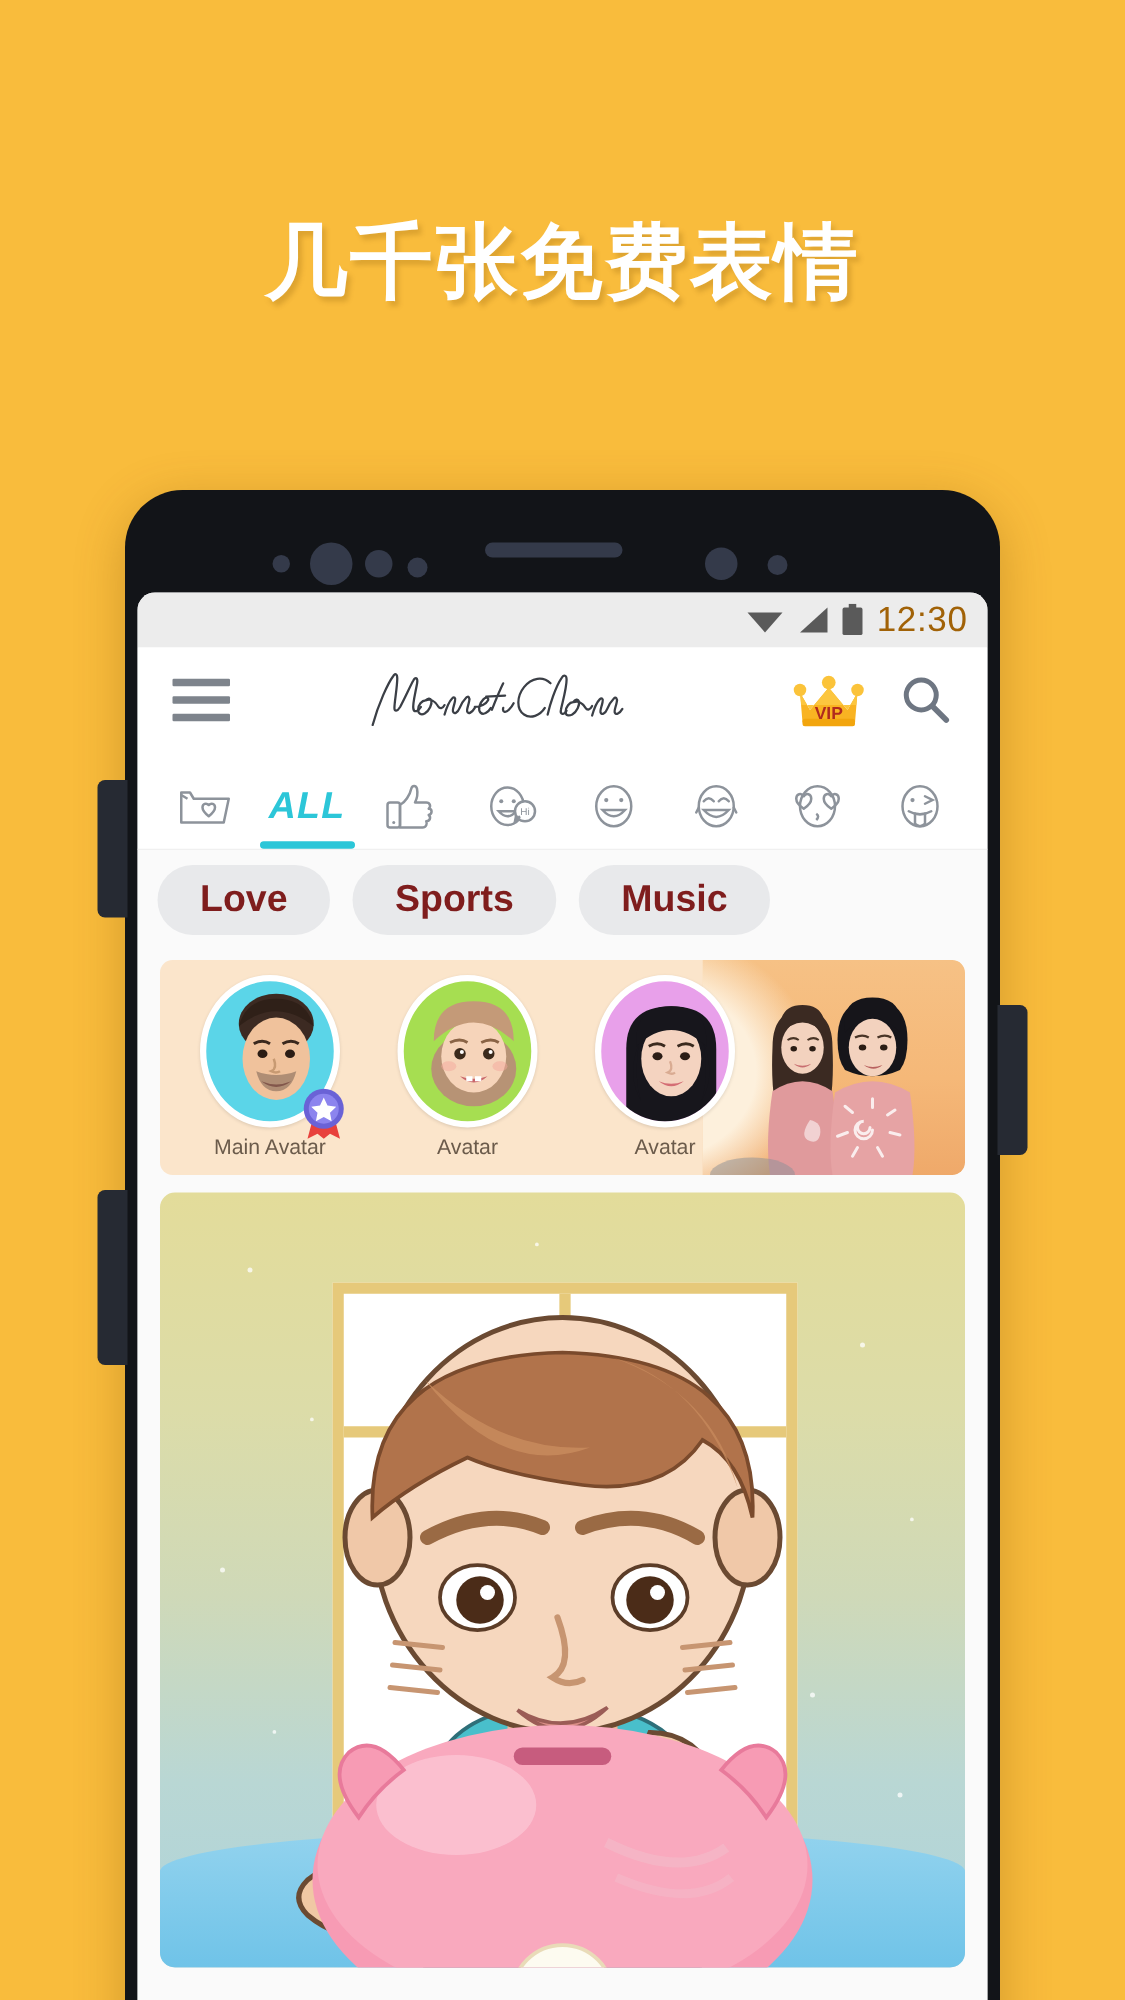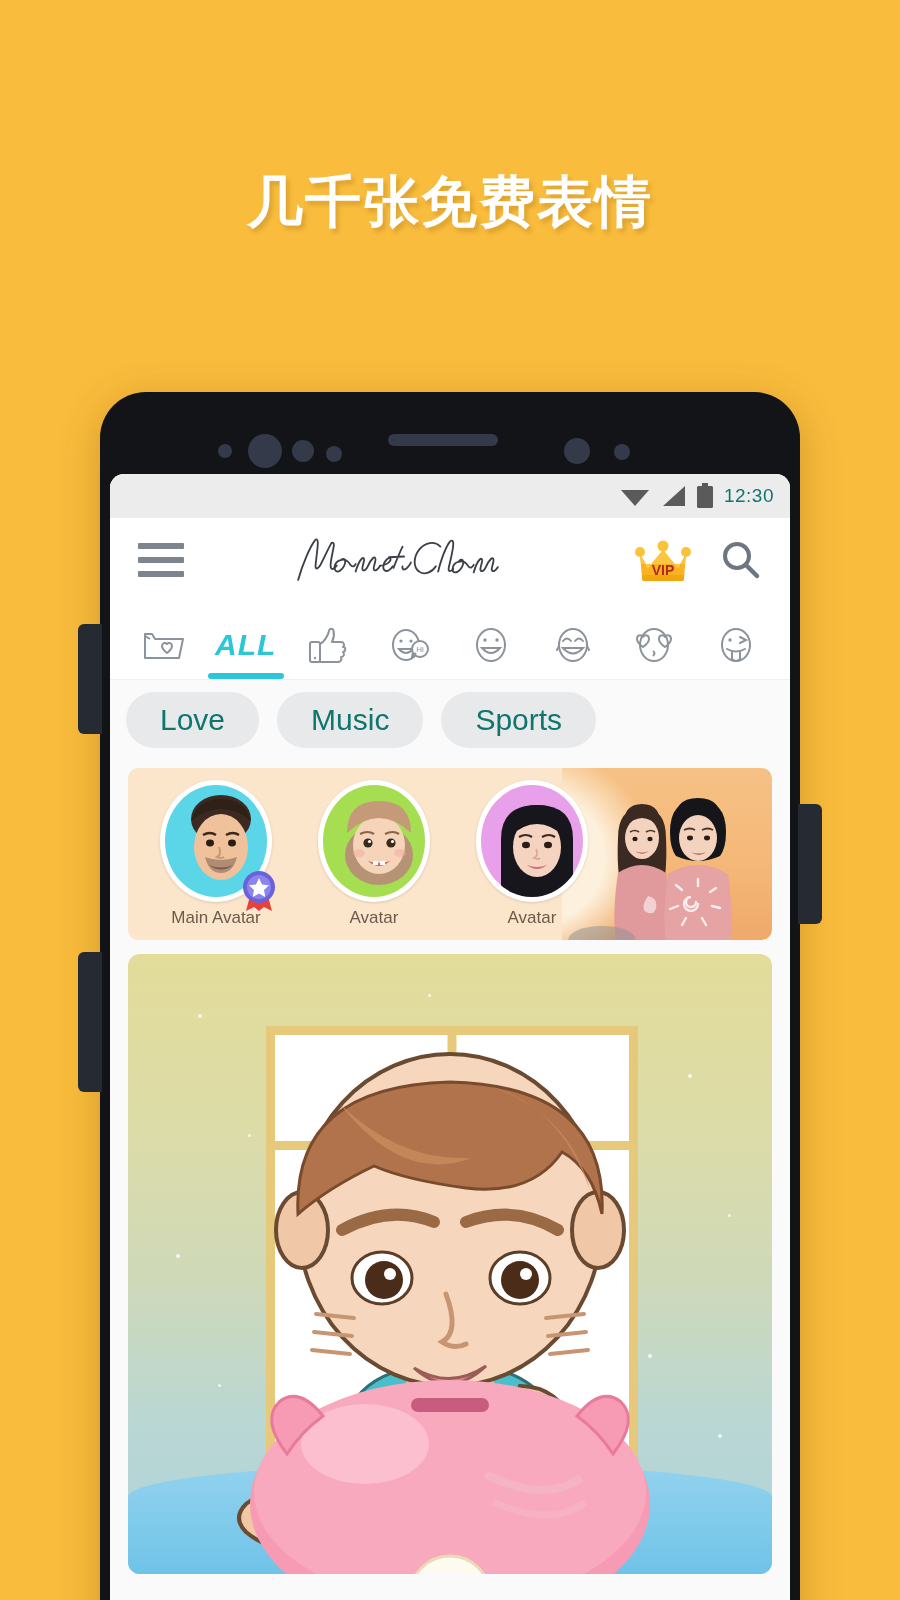--- a/index.html
+++ b/index.html
@@ -9,21 +9,21 @@
     background:#F9BC3C;
     position:relative;
     overflow:hidden;
   }
 
   
   .headline {
     position:absolute;
     top:165px; left:0; width:900px;
     text-align:center;
-    font-size:56px;
+    font-size:66px;
     font-weight:bold;
     color:#ffffff;
     letter-spacing:2px;
     text-shadow:3px 4px 4px rgba(120,75,0,.22);
     font-family:"DejaVu Sans","Liberation Sans",sans-serif;
     white-space:nowrap;
   }
 
   
   .phone {
@@ -53,21 +53,21 @@
     overflow:hidden;
     border-radius:14px 14px 0 0;
   }
 
   
   .statusbar {
     height:44px; background:#ececec;
     display:flex; align-items:center; justify-content:flex-end;
     padding-right:16px; gap:10px;
   }
-  .sb-time { font-size:19px; color:#0f766e; font-weight:400; letter-spacing:.5px; }
+  .sb-time { font-size:28px; color:#a16207; font-weight:400; letter-spacing:.5px; }
   .ic-wifi  { width:30px; height:22px; }
   .ic-cell  { width:26px; height:22px; }
   .ic-batt  { width:18px; height:26px; }
 
   
   .appbar {
     height:84px; background:#fff;
     display:flex; align-items:center; padding:0 28px;
   }
   .hamburger { width:46px; display:flex; flex-direction:column; gap:8px; cursor:pointer; }
@@ -95,24 +95,24 @@
     width:76px; height:6px; background:#2CC6D8; border-radius:3px;
   }
 
   
   .chips {
     height:80px; background:#fafafa;
     display:flex; align-items:center; gap:18px;
     padding:0 16px; overflow:hidden;
   }
   .chip {
-    background:#e8e9eb; color:#0f766e;
+    background:#e8e9eb; color:#7f1d1d;
     border-radius:30px; padding:0 34px;
     height:56px; line-height:56px;
-    font-size:30px; white-space:nowrap; flex:0 0 auto;
+    font-size:30px; white-space:nowrap; flex:0 0 auto;font-weight:bold;
   }
 
   
   .avatar-wrap { padding:8px 18px 0 18px; background:#fafafa; }
   .avatar-strip {
     position:relative; height:172px;
     background:#FBE5CB; border-radius:10px;
     display:flex; align-items:center; overflow:hidden;
   }
   .av-item { width:140px; margin-left:18px; text-align:center; position:relative; z-index:2; }
@@ -325,22 +325,22 @@
             <path d="M27 15 l6 3 l-6 3"></path>
             <path d="M14 27 q9 5 18 0"></path>
             <path d="M19 29 l0 8 q4 4 8 0 l0-8"></path>
           </g>
         </svg>
       </div>
     </div>
 
     <div class="chips">
       <div class="chip">Love</div>
+      <div class="chip">Sports</div>
       <div class="chip">Music</div>
-      <div class="chip">Sports</div>
 
     </div>
 
     <div class="avatar-wrap">
       <div class="avatar-strip">
 
         <div class="av-item">
           <div class="av-circle" style="background:#5BD5E8;">
             <svg viewBox="0 0 112 122" width="112" height="122">
               <ellipse cx="56" cy="34" rx="30" ry="24" fill="#3c2a22"></ellipse>

